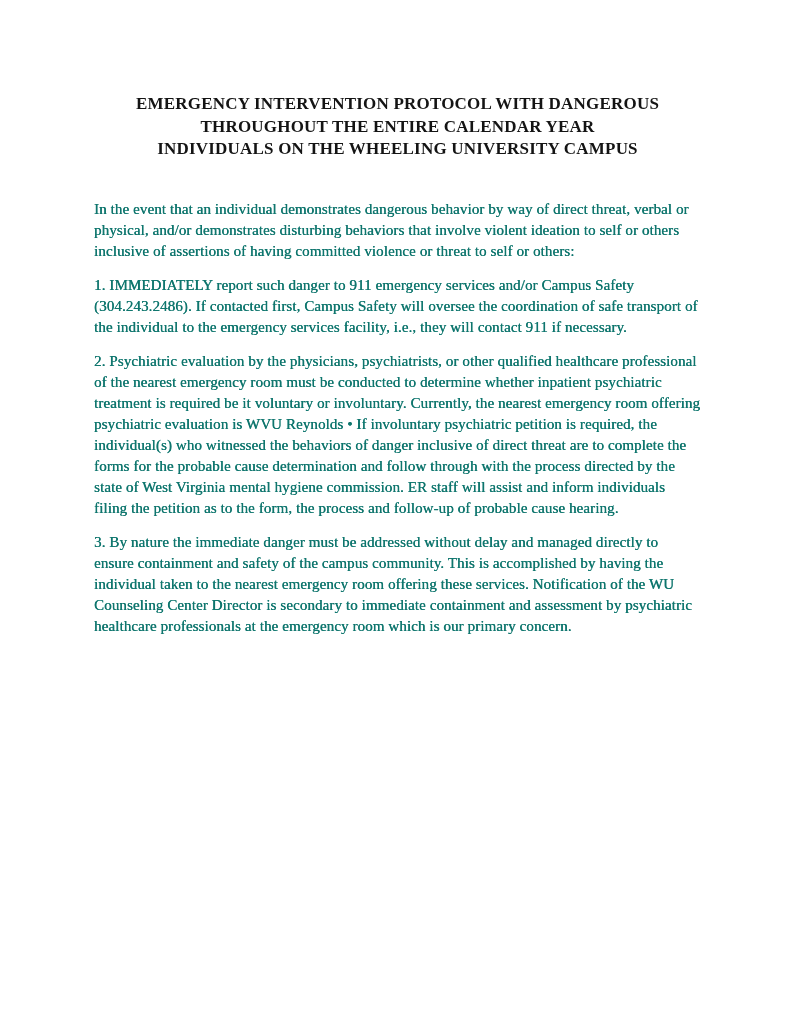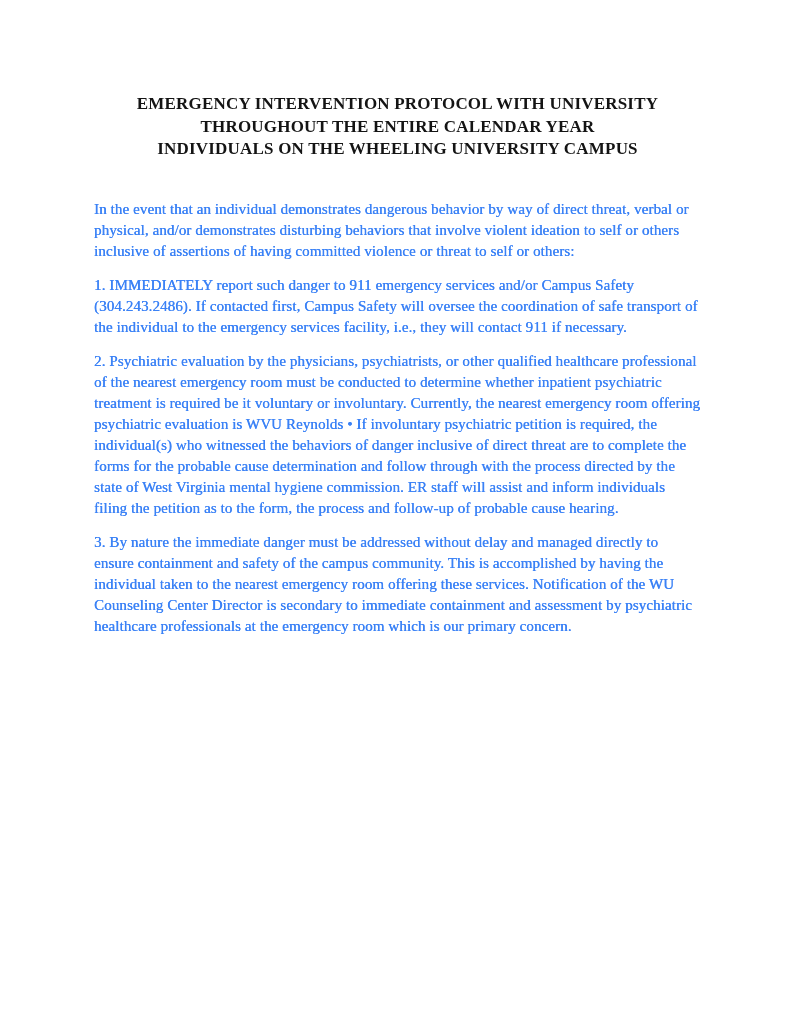--- a/index.html
+++ b/index.html
@@ -32,29 +32,29 @@
     display: block;
   }
   .body-para {
     margin: 0 0 13px 0;
     font-size: 15px;
     line-height: 21px;
     font-weight: 400;
     letter-spacing: 0.1px;
     text-shadow: 0.3px 0 0 currentColor;
     text-align: left;
-    color: #3b82f6;
+    color: #0f766e;
   }
 </style>
 </head>
 <body>
 
 <div class="page">
   <h1 class="title">
-    <span class="tline">EMERGENCY INTERVENTION PROTOCOL WITH UNIVERSITY</span>
+    <span class="tline">EMERGENCY INTERVENTION PROTOCOL WITH DANGEROUS</span>
     <span class="tline">THROUGHOUT THE ENTIRE CALENDAR YEAR</span>
     <span class="tline">INDIVIDUALS ON THE WHEELING UNIVERSITY CAMPUS</span>
   </h1>
 
   <p class="body-para">In the event that an individual demonstrates dangerous behavior by way of direct threat, verbal or physical, and/or demonstrates disturbing behaviors that involve violent ideation to self or others inclusive of assertions of having committed violence or threat to self or others:</p>
 
   <p class="body-para">1. IMMEDIATELY report such danger to 911 emergency services and/or Campus Safety (304.243.2486). If contacted first, Campus Safety will oversee the coordination of safe transport of the individual to the emergency services facility, i.e., they will contact 911 if necessary.</p>
 
   <p class="body-para">2. Psychiatric evaluation by the physicians, psychiatrists, or other qualified healthcare professional of the nearest emergency room must be conducted to determine whether inpatient psychiatric treatment is required be it voluntary or involuntary. Currently, the nearest emergency room offering psychiatric evaluation is WVU Reynolds • If involuntary psychiatric petition is required, the individual(s) who witnessed the behaviors of danger inclusive of direct threat are to complete the forms for the probable cause determination and follow through with the process directed by the state of West Virginia mental hygiene commission. ER staff will assist and inform individuals filing the petition as to the form, the process and follow-up of probable cause hearing.</p>
 

